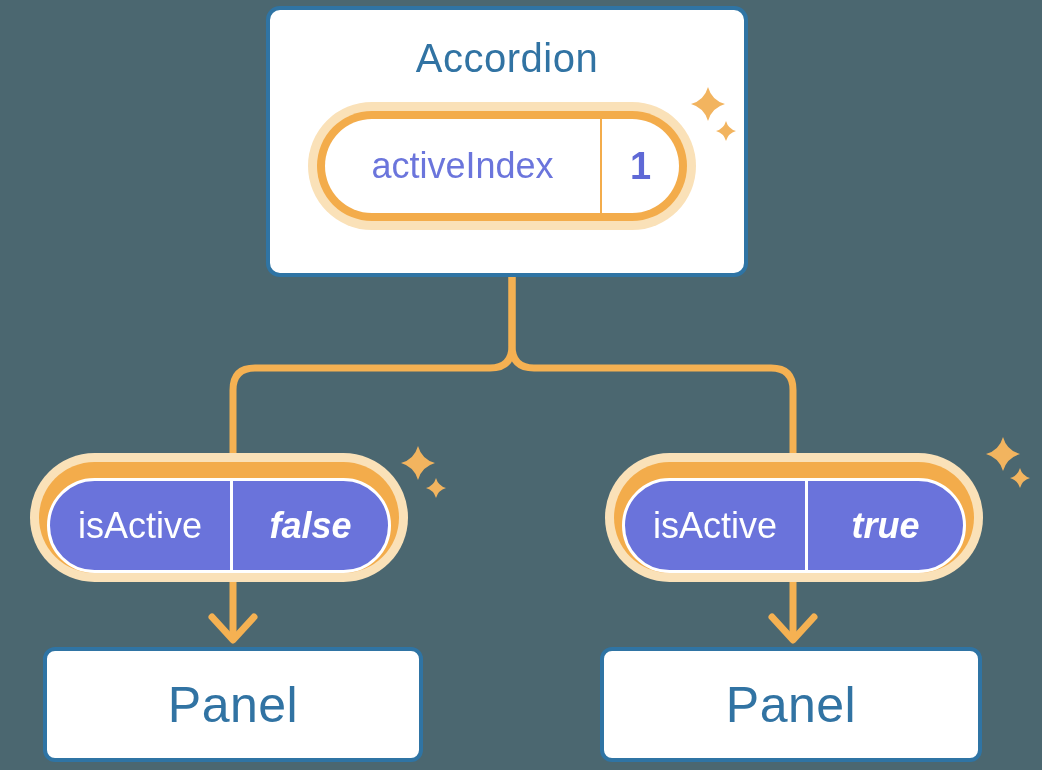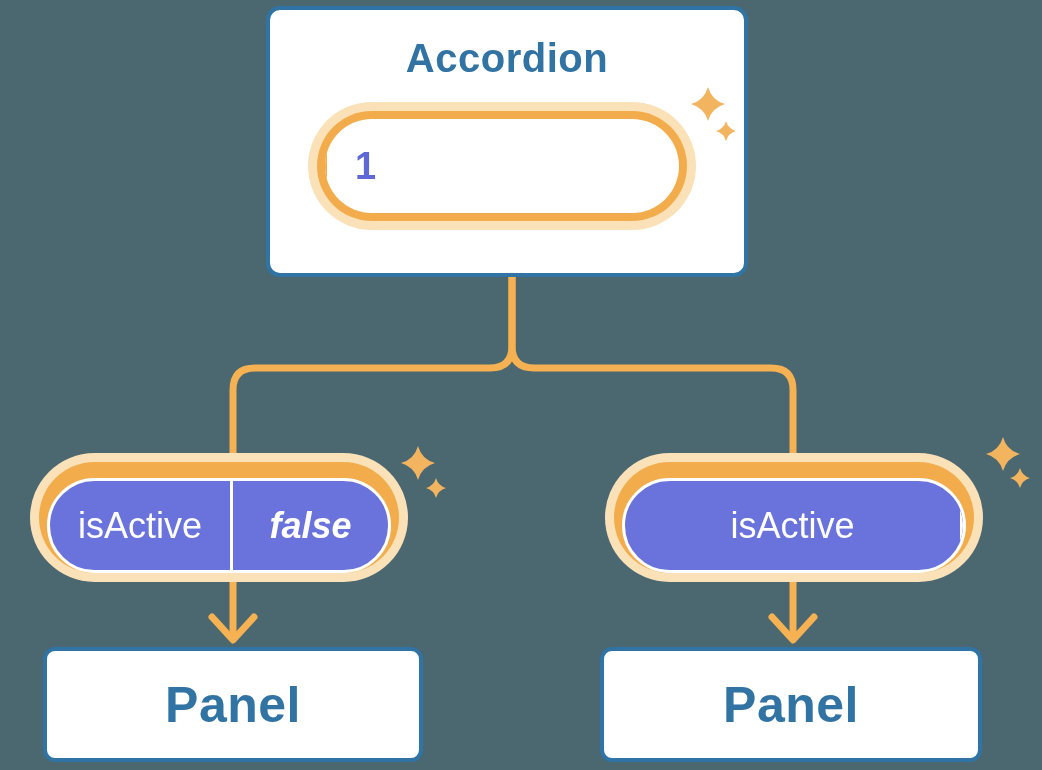--- a/index.html
+++ b/index.html
@@ -14,21 +14,21 @@
   .connectors{position:absolute;left:0;top:0;z-index:1;}
   .connectors path{fill:none;stroke:var(--orange);stroke-width:7;}
   .connectors path.arrowhead{stroke-linecap:round;stroke-linejoin:round;}
 
   .node{position:absolute;background:var(--white);border:4px solid var(--blue);
         border-radius:14px;box-sizing:border-box;z-index:2;}
   .accordion-box{left:266px;top:6px;width:482px;height:271px;}
   .panel-left{left:43px;top:647px;width:380px;height:115px;border-radius:12px;}
   .panel-right{left:600px;top:647px;width:382px;height:115px;border-radius:12px;}
 
-  .node-title{color:var(--blue-text);text-align:center;font-weight:700;
+  .node-title{color:var(--blue-text);text-align:center;font-weight:400;
               letter-spacing:0.5px;}
   .accordion-title{margin-top:26px;font-size:40px;line-height:44px;}
   .panel-title{display:flex;width:100%;height:100%;align-items:center;
                justify-content:center;font-size:50px;}
 
   
   .pill{position:absolute;border-radius:999px;background:var(--orange-pale);
         padding:9px;box-sizing:border-box;z-index:3;}
   .pill-mid{width:100%;height:100%;border-radius:999px;background:var(--orange-ring);
         padding:8px;box-sizing:border-box;}
@@ -72,20 +72,21 @@
     <path class="arrowhead" d="M 772 617 L 793 640 L 814 617"></path>
   </svg>
 
   <div class="node accordion-box">
     <div class="node-title accordion-title">Accordion</div>
   </div>
 
   <div class="pill state-pill">
     <div class="pill-mid">
       <div class="pill-inner">
+        <div class="cell-label">activeIndex</div>
         <div class="pill-sep"></div>
         <div class="cell-value">1</div>
       </div>
     </div>
   </div>
 
   <div class="pill prop-pill prop-pill-left">
     <div class="pill-mid">
       <div class="pill-inner">
         <div class="cell-label">isActive</div>
@@ -93,20 +94,21 @@
         <div class="cell-value">false</div>
       </div>
     </div>
   </div>
 
   <div class="pill prop-pill prop-pill-right">
     <div class="pill-mid">
       <div class="pill-inner">
         <div class="cell-label">isActive</div>
         <div class="pill-sep"></div>
+        <div class="cell-value">true</div>
       </div>
     </div>
   </div>
 
   <div class="node panel-left">
     <div class="node-title panel-title">Panel</div>
   </div>
   <div class="node panel-right">
     <div class="node-title panel-title">Panel</div>
   </div>

